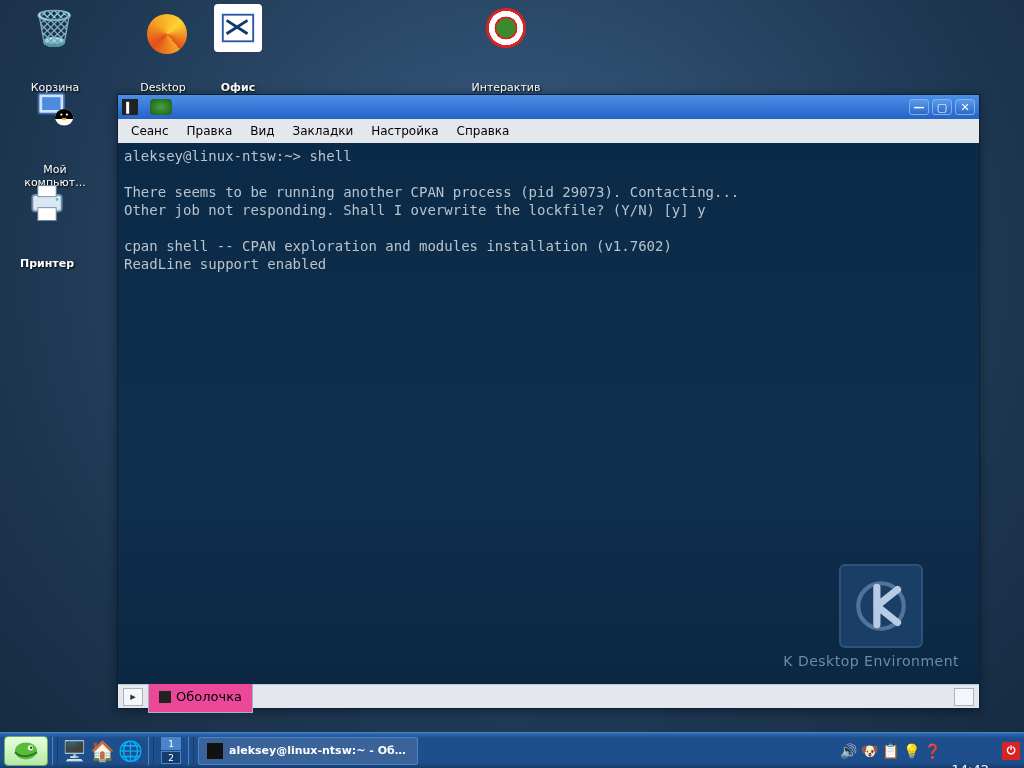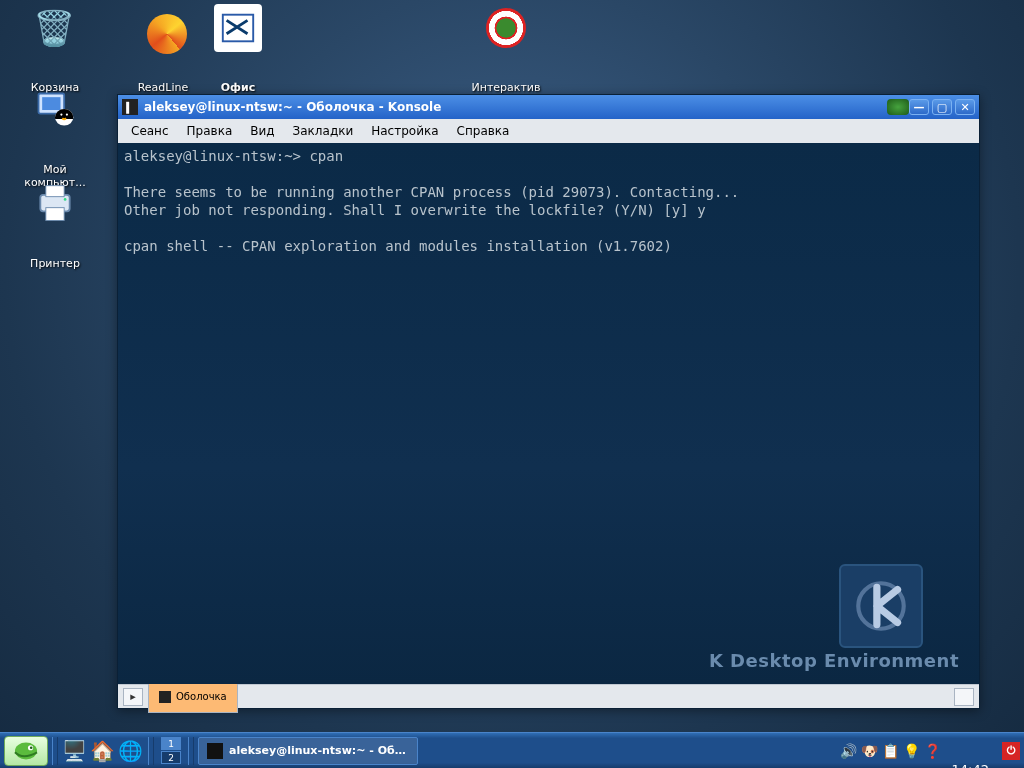--- a/index.html
+++ b/index.html
@@ -58,25 +58,25 @@
   .term .uline{text-decoration:underline;}
   .term .cursor{display:inline-block;width:9px;height:15px;background:#b8c3cc;vertical-align:text-bottom;animation:blink 1s step-end infinite;}
   @keyframes blink{50%{opacity:0;}}
 
   .term .kde-logo{
     position:absolute;right:56px;bottom:36px;width:84px;height:84px;border-radius:6px;
     background:#1a3e66;display:flex;align-items:center;justify-content:center;
     border:2px solid #2a547e;
   }
   .term .kde-logo svg{width:62px;height:62px;}
-  .kde-text{position:absolute;right:20px;bottom:14px;font-weight:bold;color:#6a8bad;font-size:18px;font-family:"DejaVu Sans",Arial,sans-serif;letter-spacing:.5px;}
+  .kde-text{position:absolute;right:20px;bottom:14px;font-weight:normal;color:#6a8bad;font-size:14px;font-family:"DejaVu Sans",Arial,sans-serif;letter-spacing:.5px;}
 
   .statusbar{height:24px;background:#e4e8ed;display:flex;align-items:center;padding:0 5px;gap:5px;border-top:1px solid #c1c8d1;}
   .sb-tabbtn{width:20px;height:18px;background:#f4f6f9;border:1px solid #a9b4c2;display:flex;align-items:center;justify-content:center;cursor:pointer;font-size:11px;color:#333;}
-  .sb-tab{height:32px;padding:0 10px;background:#fdba74;border:1px solid #a9b4c2;display:flex;align-items:center;gap:5px;cursor:pointer;font-size:10px;color:#000;}
+  .sb-tab{height:32px;padding:0 10px;background:#ec4899;border:1px solid #a9b4c2;display:flex;align-items:center;gap:5px;cursor:pointer;font-size:13px;color:#000;}
   .sb-tab .tico{width:12px;height:12px;background:#222;}
   .sb-right{margin-left:auto;width:20px;height:18px;background:#f4f6f9;border:1px solid #a9b4c2;}
 
   
   .panel{
     position:absolute;left:0;right:0;bottom:0;height:36px;
     background:linear-gradient(#2f6eb5,#1e4e8b 15%,#1e4e8b 85%,#163c6c);
     display:flex;align-items:center;padding:0 4px;gap:2px;color:#fff;font-size:12px;
     border-top:1px solid #4a84ca;
   }
@@ -101,21 +101,21 @@
 
 <div class="desktop">
   <div class="dicon" style="left:10px;top:4px;">
     <div class="ico trash-ico">🗑️</div>
     <span>Корзина</span>
   </div>
   <div class="dicon" style="left:118px;top:4px;">
     <div class="ico">
         <div class="firefox-ico" style="width:40px;height:40px;"></div>
       </div>
-    <span>ReadLine</span>
+    <span>Desktop</span>
   </div>
   <div class="dicon" style="left:193px;top:4px;font-weight:bold;">
     <div class="ico office-ico">
       <svg viewBox="0 0 40 40" width="38" height="38">
           <rect x="4" y="6" width="32" height="28" fill="#fff" stroke="#2a5aa8" stroke-width="2"></rect>
           <path d="M8 12 L30 26 M8 26 L 30 12" stroke="#0a3b6c" stroke-width="3"></path>
         </svg>
     </div>
     <span>Офис</span>
   </div>
@@ -134,62 +134,62 @@
           <ellipse cx="34" cy="32" rx="10" ry="9" fill="#fff"></ellipse>
           <ellipse cx="34" cy="32" rx="10" ry="9" fill="#000" clip-path="inset(0 0 40% 0)"></ellipse>
           <circle cx="31" cy="29" r="1.2" fill="#fff"></circle>
           <circle cx="37" cy="29" r="1.2" fill="#fff"></circle>
           <path d="M32 33 q2 2 4 0" stroke="#fa0" stroke-width="2" fill="none"></path>
         </svg>
     </div>
     <span style="white-space:pre-line">Мой
 компьют...</span>
   </div>
-  <div class="dicon" style="left:10px;top:180px;">
+  <div class="dicon" style="left:2px;top:180px;font-weight:bold;">
     <div class="ico printer-ico">
       <svg viewBox="0 0 48 48" width="44" height="44">
           <rect x="8" y="14" width="32" height="18" rx="3" fill="#dce7f4" stroke="#6a89ac" stroke-width="2"></rect>
           <rect x="14" y="4" width="20" height="12" fill="#fff" stroke="#6a89ac"></rect>
           <rect x="14" y="28" width="20" height="14" fill="#fff" stroke="#6a89ac"></rect>
           <circle cx="35" cy="19" r="1.5" fill="#3d8"></circle>
         </svg>
     </div>
     <span>Принтер</span>
   </div>
 </div>
 
 <div class="window">
 
   <div class="titlebar">
     <div class="ticon">▍</div>
-    <div class="ttext">aleksey@linux-ntsw:~ - Оболочка - Konsole</div>
     <div class="suse-badge"></div>
     <div class="winbtns">
       <div class="winbtn">—</div>
       <div class="winbtn">▢</div>
       <div class="winbtn">✕</div>
     </div>
   </div>
 
   <div class="menubar">
     <span>Сеанс</span>
     <span>Правка</span>
     <span>Вид</span>
     <span>Закладки</span>
     <span>Настройка</span>
     <span>Справка</span>
   </div>
 
   <div class="term">
-    <div><span>aleksey@linux-ntsw:~&gt;</span><span> cpan</span></div>
+    <div><span>aleksey@linux-ntsw:~&gt;</span><span> shell</span></div>
     <div>&nbsp;</div>
     <div>There seems to be running another CPAN process (pid 29073).  Contacting...</div>
     <div>Other job not responding. Shall I overwrite the lockfile? (Y/N) [y] y</div>
     <div>&nbsp;</div>
     <div>cpan shell -- CPAN exploration and modules installation (v1.7602)</div>
+    <div>ReadLine support enabled</div>
     <div>&nbsp;</div>
 
     <div class="kde-logo">
       <svg viewBox="0 0 60 60">
           <g fill="none" stroke="#7998bd" stroke-width="4">
             <circle cx="30" cy="30" r="22" opacity=".6"></circle>
             <path d="M26 12 V48 M26 30 L46 14 M26 30 L46 46" stroke="#b8cbe4" stroke-width="7" stroke-linecap="round"></path>
           </g>
         </svg>
     </div>

